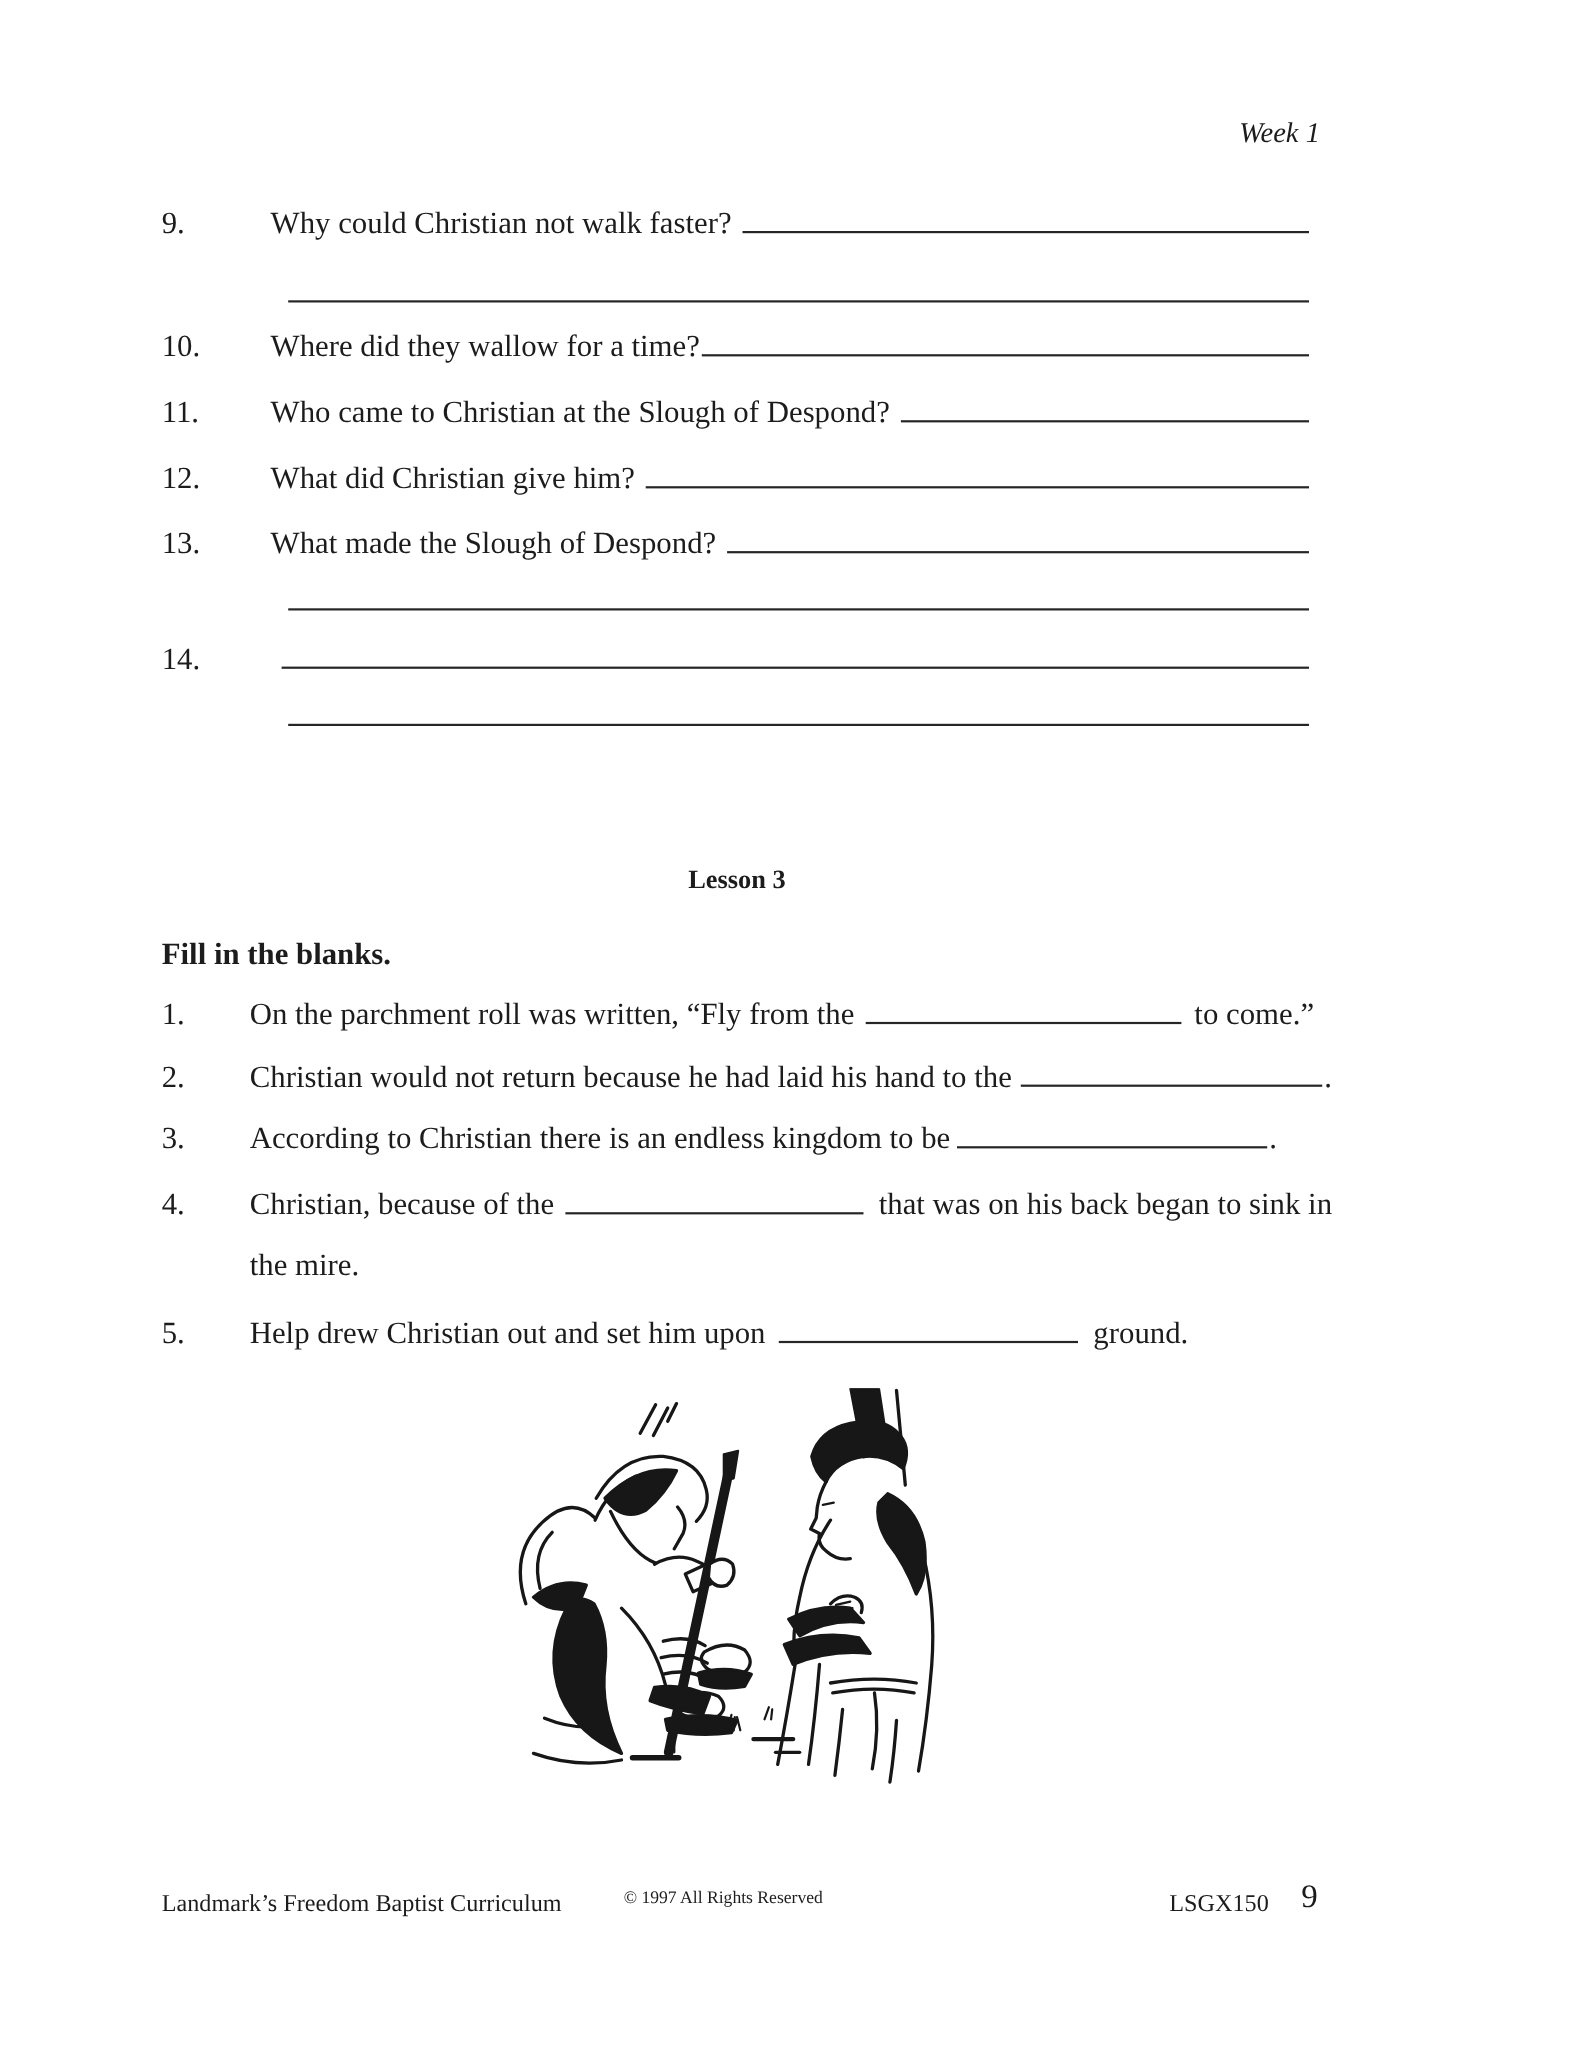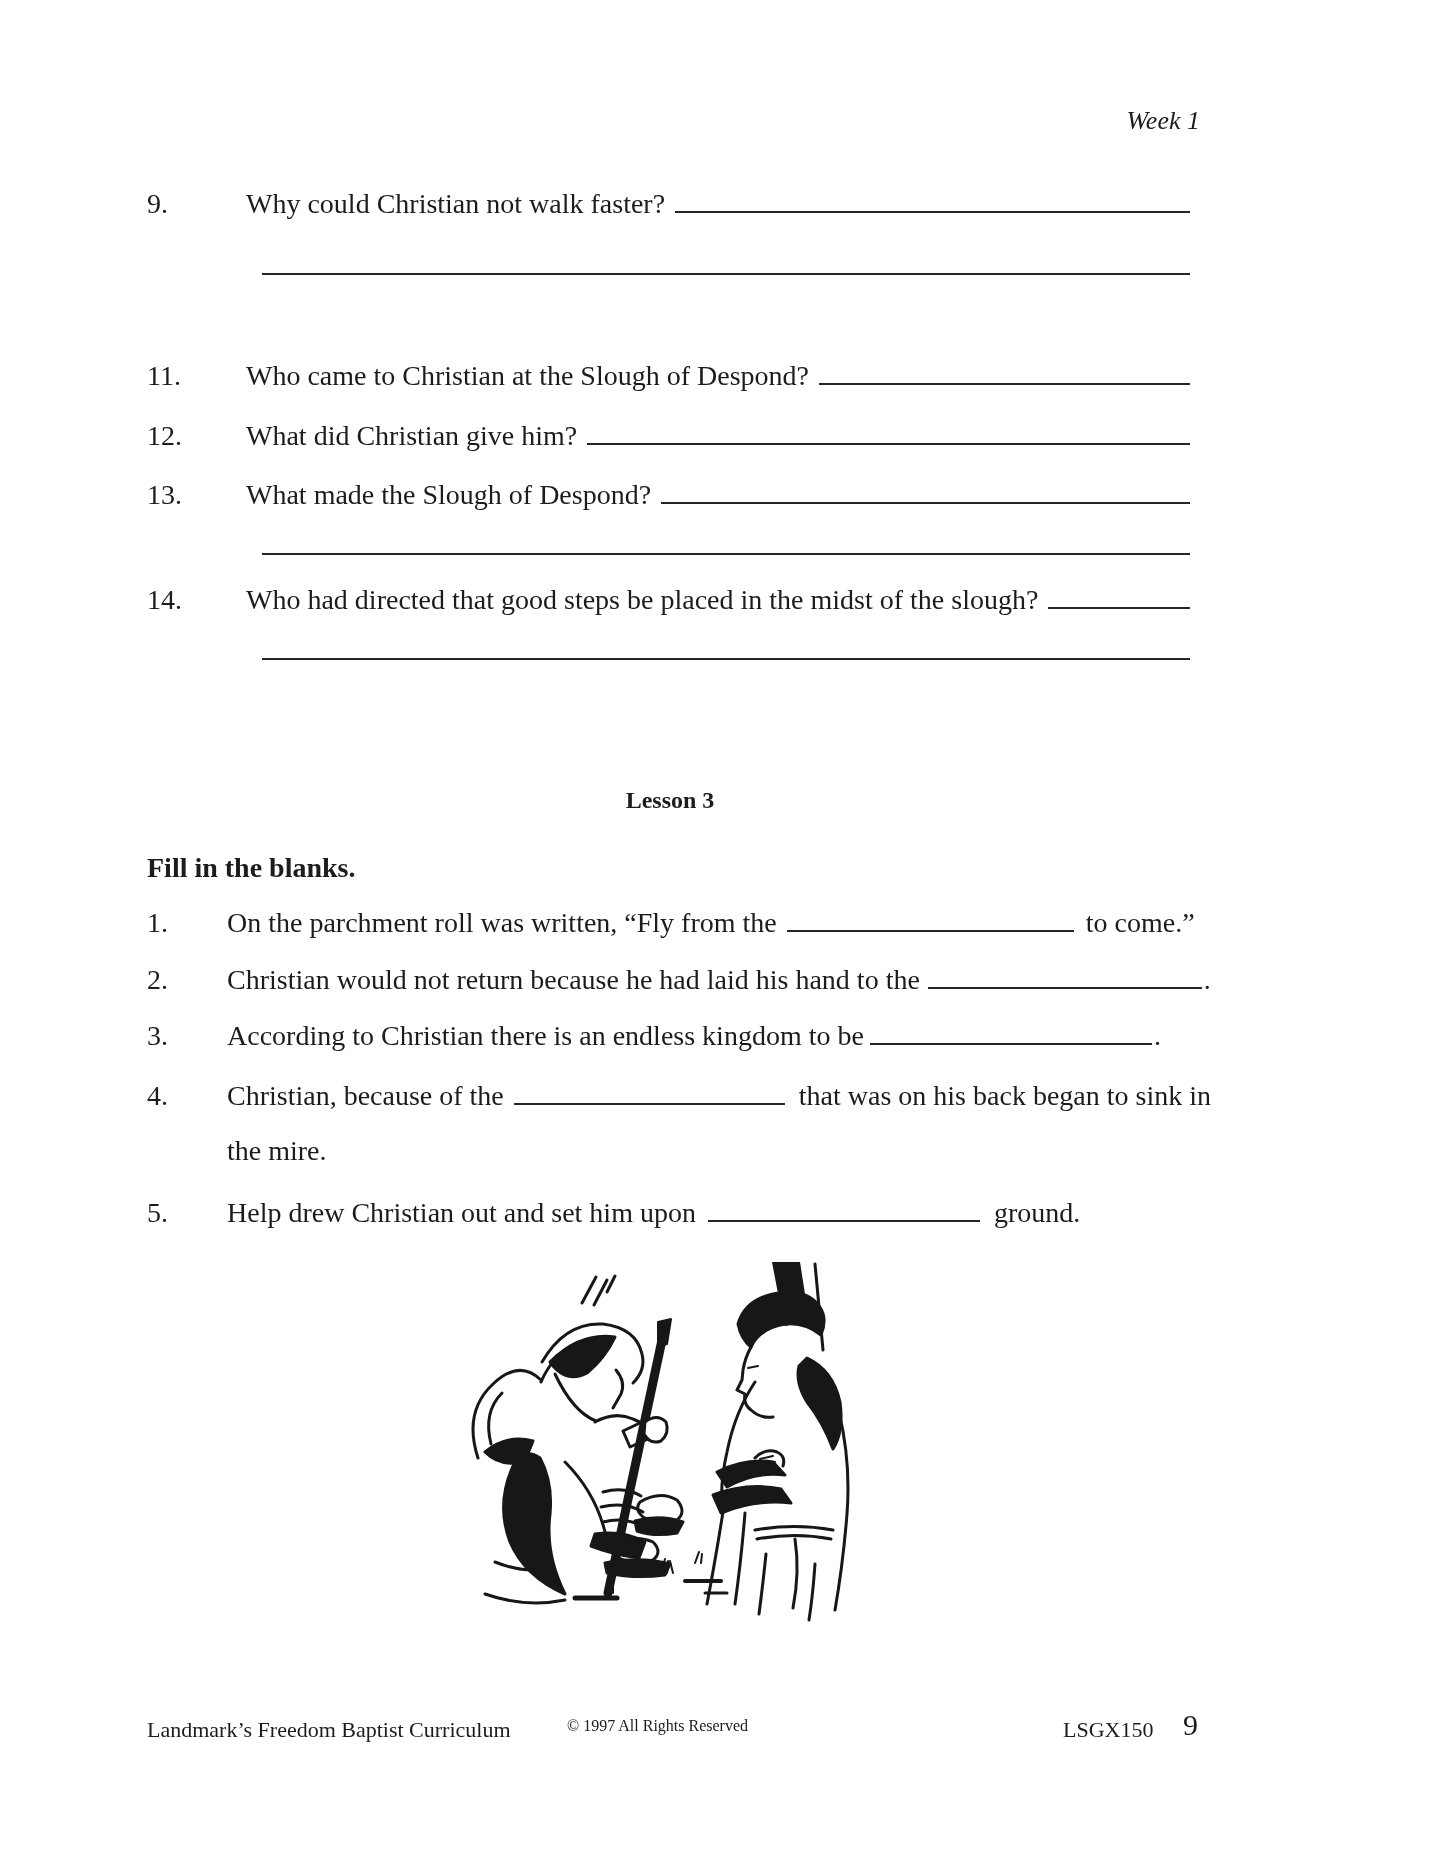--- a/index.html
+++ b/index.html
@@ -71,20 +71,25 @@
 
   <div class="week">Week 1</div>
 
   <div class="q-row" style="top:188px">
     <span class="q-num">9.</span>
     <span class="q-text">Why could Christian not walk faster?</span>
     <span class="blank grow"></span>
   </div>
   <div class="rule" style="top:273px"></div>
 
+  <div class="q-row" style="top:300px">
+    <span class="q-num">10.</span>
+    <span class="q-text">Where did they wallow for a time?</span>
+    <span class="blank grow" style="margin-left:2px"></span>
+  </div>
 
   <div class="q-row" style="top:360px">
     <span class="q-num">11.</span>
     <span class="q-text">Who came to Christian at the Slough of Despond?</span>
     <span class="blank grow"></span>
   </div>
 
   <div class="q-row" style="top:420px">
     <span class="q-num">12.</span>
     <span class="q-text">What did Christian give him?</span>
@@ -93,21 +98,20 @@
 
   <div class="q-row" style="top:479px">
     <span class="q-num">13.</span>
     <span class="q-text">What made the Slough of Despond?</span>
     <span class="blank grow"></span>
   </div>
   <div class="rule" style="top:553px"></div>
 
   <div class="q-row" style="top:584px">
     <span class="q-num">14.</span>
-    <span class="q-text">Who had directed that good steps be placed in the midst of the slough?</span>
     <span class="blank grow"></span>
   </div>
   <div class="rule" style="top:658px"></div>
 
   <div class="lesson-heading">Lesson 3</div>
   <div class="instruction">Fill in the blanks.</div>
 
   <div class="item-row" style="top:907px">
     <span class="item-num">1.</span>
     <span>On the parchment roll was written, “Fly from the</span>

